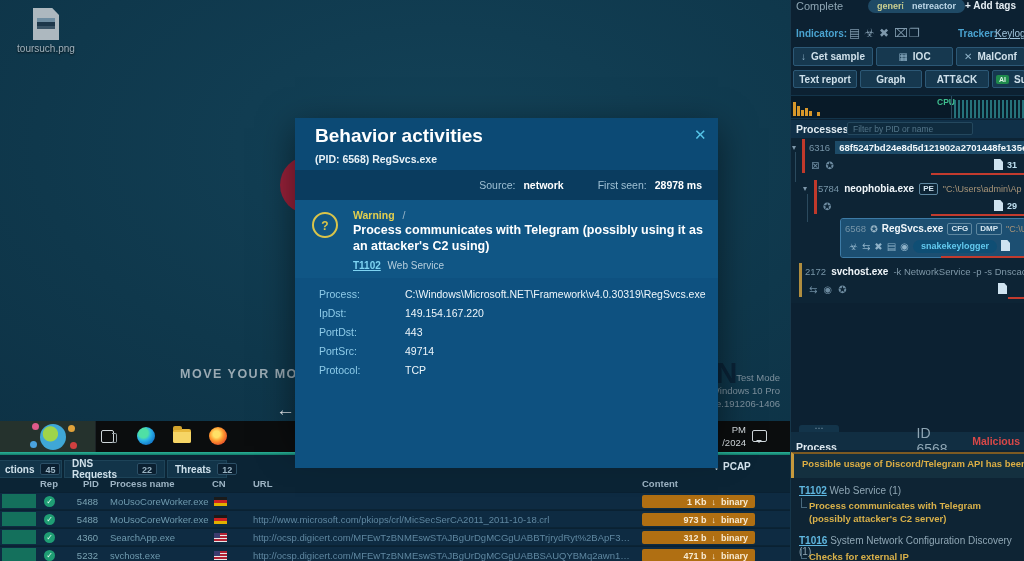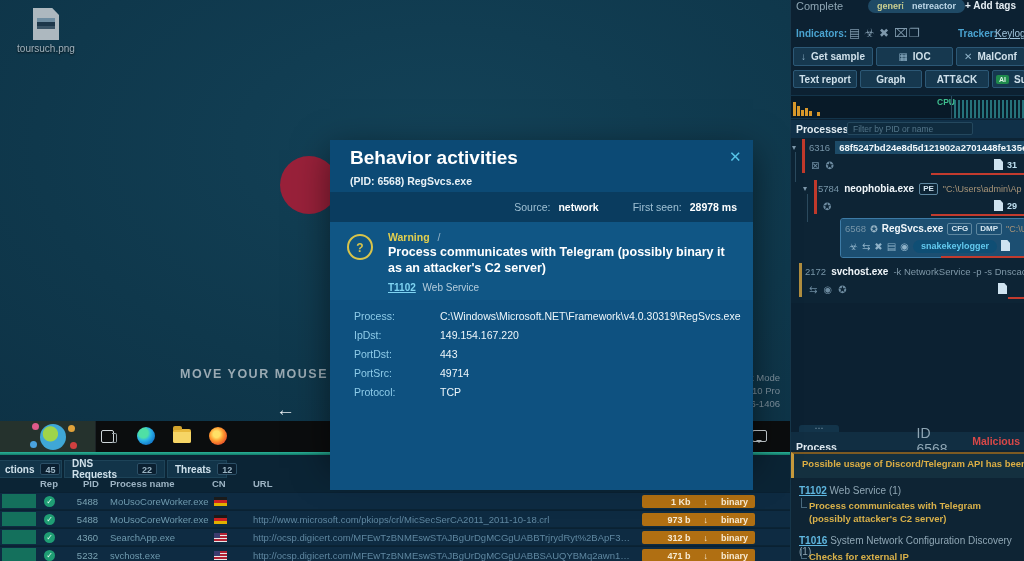--- a/index.html
+++ b/index.html
@@ -55,21 +55,21 @@
   .net-row { left:0; width:790px; height:17px; background:#0e2b42; border-top:1px solid #0a2132; }
   .nr-teal { position:absolute; left:2px; top:1px; width:34px; height:14px; background:#14705c; }
   .nr-rep { position:absolute; left:44px; top:3px; width:11px; height:11px; border-radius:50%; background:#1f9e74; color:#eafff5; font-size:8px; line-height:11px; text-align:center; font-weight:bold; }
   .nr-pid { position:absolute; left:60px; top:3px; width:38px; text-align:right; color:#7aa2b2; font-size:9.5px; }
   .nr-name { position:absolute; left:110px; top:3px; width:125px; color:#6f9aae; font-size:9.5px; white-space:nowrap; overflow:hidden; }
   .nr-flag { position:absolute; left:214px; top:4px; width:13px; height:9px; }
   .flag-de { background:linear-gradient(#1a1a1a 0 33%, #c22 33% 66%, #e0b000 66%); }
   .flag-us { background:repeating-linear-gradient(#b22234 0 1.5px, #e8e8e8 1.5px 3px); }
   .flag-us::after { content:""; position:absolute; left:0; top:0; width:6px; height:5px; background:#3c3b6e; }
   .nr-url { position:absolute; left:253px; top:3px; width:382px; color:#5f87a0; font-size:9.5px; white-space:nowrap; overflow:hidden; text-overflow:ellipsis; }
-  .nr-pill { position:absolute; left:642px; top:2px; width:113px; height:13px; background:#b06f12; border-radius:2px; display:flex; align-items:center; gap:13px; padding:0 7px; color:#f7ead2; font-size:9px; font-weight:bold; }
+  .nr-pill { position:absolute; left:642px; top:2px; width:113px; height:13px; background:#b06f12; border-radius:2px; display:flex; align-items:center; gap:5px; padding:0 7px; color:#f7ead2; font-size:9px; font-weight:bold; }
   .nr-pill .psize { flex:1; text-align:right; }
 
   
   #sidebar { left:790px; top:0; width:234px; height:561px; background:#0c2132; border-left:1px solid #16364a; overflow:hidden; }
   #sb-top { left:0; top:-4px; width:234px; height:18px; }
   #sb-status { position:absolute; left:5px; top:4px; color:#8fa6b4; font-size:11px; }
   .tagpill { position:absolute; top:3px; height:14px; line-height:14px; border-radius:8px; background:#1f4a66; padding:0 9px; font-size:9px; font-weight:bold; }
   #tag1 { left:77px; color:#cdd090; }
   #tag2 { left:112px; color:#bdd7e8; }
   #add-tags { position:absolute; left:174px; top:4px; color:#e4edf3; font-size:10px; font-weight:bold;text-align:center; }
@@ -121,21 +121,21 @@
   #pd-id { color:#8fa6b4; font-size:14px;margin-left:40px; }
   #pd-verdict { color:#d84848; font-size:10.5px; font-weight:bold; }
   #pd-body { left:0; top:450px; width:234px; height:111px; background:#0e2434; overflow:hidden; }
   #pd-warn { position:absolute; left:0; top:2px; width:234px; min-height:26px; background:#14303f; border-left:3px solid #c79a3d; border-top:2px solid #7c5a22; padding:4px 6px 4px 8px; color:#dcae44; font-size:9.5px; font-weight:bold; line-height:12px; white-space:nowrap; overflow:hidden; }
   .tech { position:absolute; left:8px; color:#8fa6b4; font-size:10px; }
   .tech .tid { color:#5fb6df; font-weight:bold; text-decoration:underline; }
   .titem { position:absolute; left:18px; color:#d9b14a; font-size:9.5px; font-weight:bold; line-height:12.5px; width:212px; }
   .titem::before { content:""; position:absolute; left:-8px; top:-2px; width:5px; height:9px; border-left:1px solid #4a6a7e; border-bottom:1px solid #4a6a7e; }
 
   
-  #modal { left:295px; top:140px; width:423px; height:318px; z-index:20; box-shadow:0 10px 34px rgba(0,0,0,.5);margin-left:35px; }
+  #modal { left:295px; top:118px; width:423px; height:318px; z-index:20; box-shadow:0 10px 34px rgba(0,0,0,.5); }
   #m-head { position:absolute; left:0; top:0; width:423px; height:52px; background:#0c4a75; }
   #m-title { position:absolute; left:20px; top:7px; color:#ffffff; font-size:19px; font-weight:bold; }
   #m-sub { position:absolute; left:20px; top:35px; color:#e8f1f6; font-size:10.5px; font-weight:bold; }
   #m-close { position:absolute; left:399px; top:8px; color:#56c4e8; font-size:15px; font-weight:bold; cursor:pointer; }
   #m-info { position:absolute; left:0; top:52px; width:423px; height:30px; background:#0a3c5f; display:flex; align-items:center; justify-content:flex-end; gap:8px; padding-right:16px; font-size:10.5px; }
   .m-il { color:#9fc0d4; }
   .m-iv { color:#ffffff; font-weight:bold; }
   #m-info .gap { width:18px; }
   #m-warn { position:absolute; left:0; top:82px; width:423px; height:78px; background:#105685; }
   #mw-circ { position:absolute; left:17px; top:12px; width:26px; height:26px; border:2px solid #d9c44a; border-radius:50%; color:#d9c44a; font-size:12px; font-weight:bold; text-align:center; line-height:25px; }
@@ -446,21 +446,21 @@
       <span class="gap"></span>
       <span class="m-il">First seen:</span>
       <span class="m-iv">28978 ms</span>
     </div>
     <div id="m-warn">
       <div id="mw-circ">?</div>
       <div id="mw-level">
         <span>Warning</span>
         <span class="slash">/</span>
       </div>
-      <div id="mw-text">Process communicates with Telegram (possibly binary it as an attacker's C2 server)</div>
+      <div id="mw-text">Process communicates with Telegram (possibly using it as an attacker's C2 using)</div>
       <div id="mw-tech">
         <span class="tid">T1102</span>
         <span class="tnm">Web Service</span>
       </div>
     </div>
     <div id="m-details">
       <div class="drow" style="top:10px">
         <span class="dlab">Process:</span>
         <span class="dval">C:\Windows\Microsoft.NET\Framework\v4.0.30319\RegSvcs.exe</span>
       </div>

